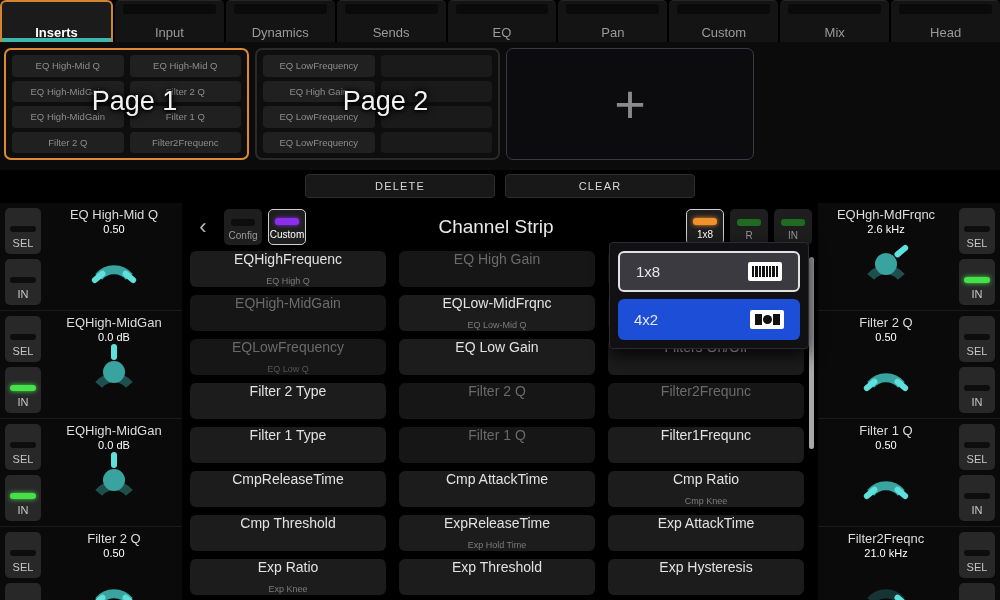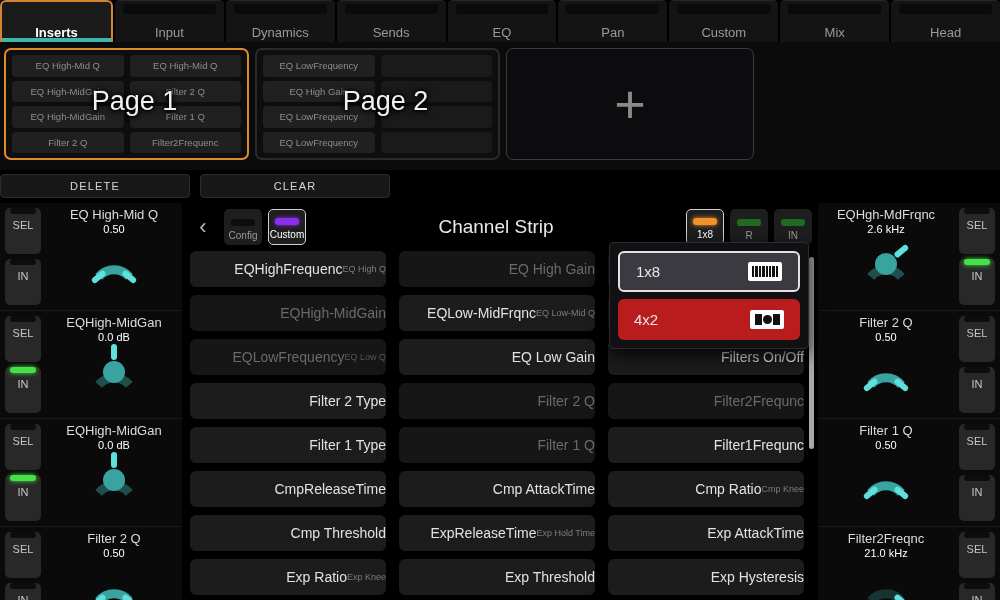--- a/index.html
+++ b/index.html
@@ -74,21 +74,21 @@
     position: absolute; left: 16px; right: 0; top: 36px;
     text-align: center;
     font-size: 27px; color: #f2f2f2;
     text-shadow: 0 0 5px #000, 0 0 9px #000, 0 1px 3px #000;
     pointer-events: none;
   }
 
   
   .action-row {
     position: absolute; top: 174px; left: 0; width: 1000px; height: 26px;
-    display: flex; justify-content: flex-start; gap: 10px;
+    display: flex; justify-content: center; gap: 10px;
   }
   .action-btn {
     width: 190px; height: 24px;
     background: #181818; border: 1px solid #2c2c2c; border-radius: 4px;
     display: flex; align-items: center; justify-content: center;
     font-size: 11px; letter-spacing: 1.2px; color: #d8d8d8;
   }
 
   
   .main-row {
@@ -105,21 +105,21 @@
   }
   .strip:last-child { border-bottom: none; }
   .btncol {
     width: 46px; display: flex; flex-direction: column;
     justify-content: center; gap: 5px; padding: 5px 5px;
   }
   .sideright .btncol { order: 2; }
   .minibtn {
     height: 46px; background: #282828; border-radius: 5px;
     display: flex; flex-direction: column; align-items: center;
-    padding-bottom: 5px;
+    justify-content: flex-end; padding-bottom: 5px;
     font-size: 11px; color: #c6c6c6; position: relative;
   }
   .led { width: 26px; height: 6px; border-radius: 3px; background: #0d0d0d; margin-bottom: 5px; }
   .led.green { background: #46e04a; box-shadow: 0 0 5px #46e04a; }
   .knobwrap { flex: 1 1 auto; display: flex; flex-direction: column; align-items: center; padding-top: 4px; }
   .knob-title { font-size: 13px; color: #dcdcdc; line-height: 15px; white-space: nowrap; }
   .knob-value { font-size: 11px; color: #ffffff; line-height: 13px; margin-top: 1px; }
 
   
   .center { flex: 1 1 auto; background: #000; position: relative; display: flex; flex-direction: column; }
@@ -144,41 +144,41 @@
     flex: 1 1 auto; text-align: center; font-size: 19px; color: #e9e9e9;
   }
 
   .grid-scroll { flex: 1 1 auto; position: relative; overflow: hidden; padding: 0 14px 0 8px; }
   .grid {
     display: grid; grid-template-columns: repeat(3, 1fr);
     gap: 8px 13px;
   }
   .gbtn {
     height: 36px; background: #1c1c1c; border-radius: 6px;
-    display: flex; align-items: center; justify-content: flex-end;
+    display: flex; flex-direction: column; align-items: center; justify-content: space-between;
     color: #e2e2e2; font-size: 14px; line-height: 16px; white-space: nowrap;
   }
   .gbtn.dim { color: #6a6a6a; background: #161616; }
   .gbtn .sub { font-size: 9px; color: #7c7c7c; line-height: 11px; margin-top: 0px; }
   .gbtn.dim .sub { color: #555; }
   .scrollbar {
     position: absolute; right: 4px; top: 6px; width: 5px; height: 192px;
     background: #a8a8a8; border-radius: 3px;
   }
 
   
   .popup {
     position: absolute; left: 427px; top: 39px;
     width: 200px; background: #111114;
     border: 1px solid #2b2b30; border-radius: 4px;
     padding: 8px; display: flex; flex-direction: column; gap: 7px;
     z-index: 40; box-shadow: 0 6px 18px rgba(0,0,0,.85);
   }
   .popitem {
-    height: 41px; background: #b91c1c; border-radius: 6px;
+    height: 41px; background: #1d4ed8; border-radius: 6px;
     display: flex; align-items: center; justify-content: space-between;
     padding: 0 16px; font-size: 15px; color: #e6e6e6;
   }
   .popitem.sel { border: 2px solid #e2e2e2; background: #3a3a40; }
   .lay-icon { width: 34px; height: 19px; background: #fff; border-radius: 2px;
               display: flex; align-items: center; justify-content: center; gap: 1px; padding: 2px; }
   .lay-icon .cell { background: #111; }
   .lay-1x8 .cell { width: 2.4px; height: 11px; }
   .lay-4x2 .cell { width: 7px; height: 11px; }
   .lay-4x2 .dot { width: 9px; height: 9px; border-radius: 50%; background: #111; }

